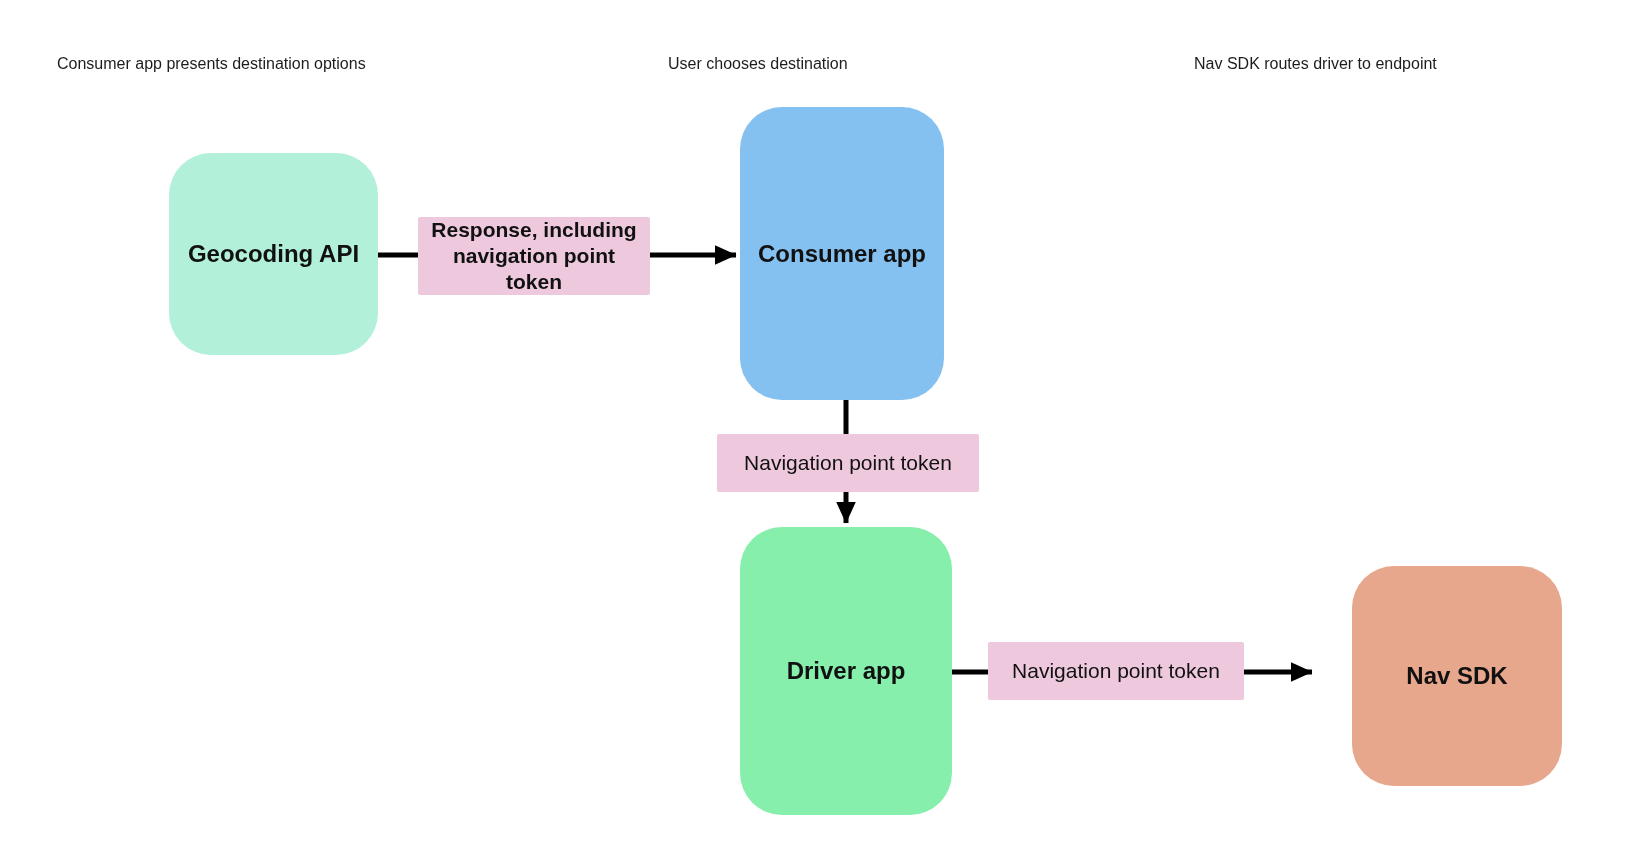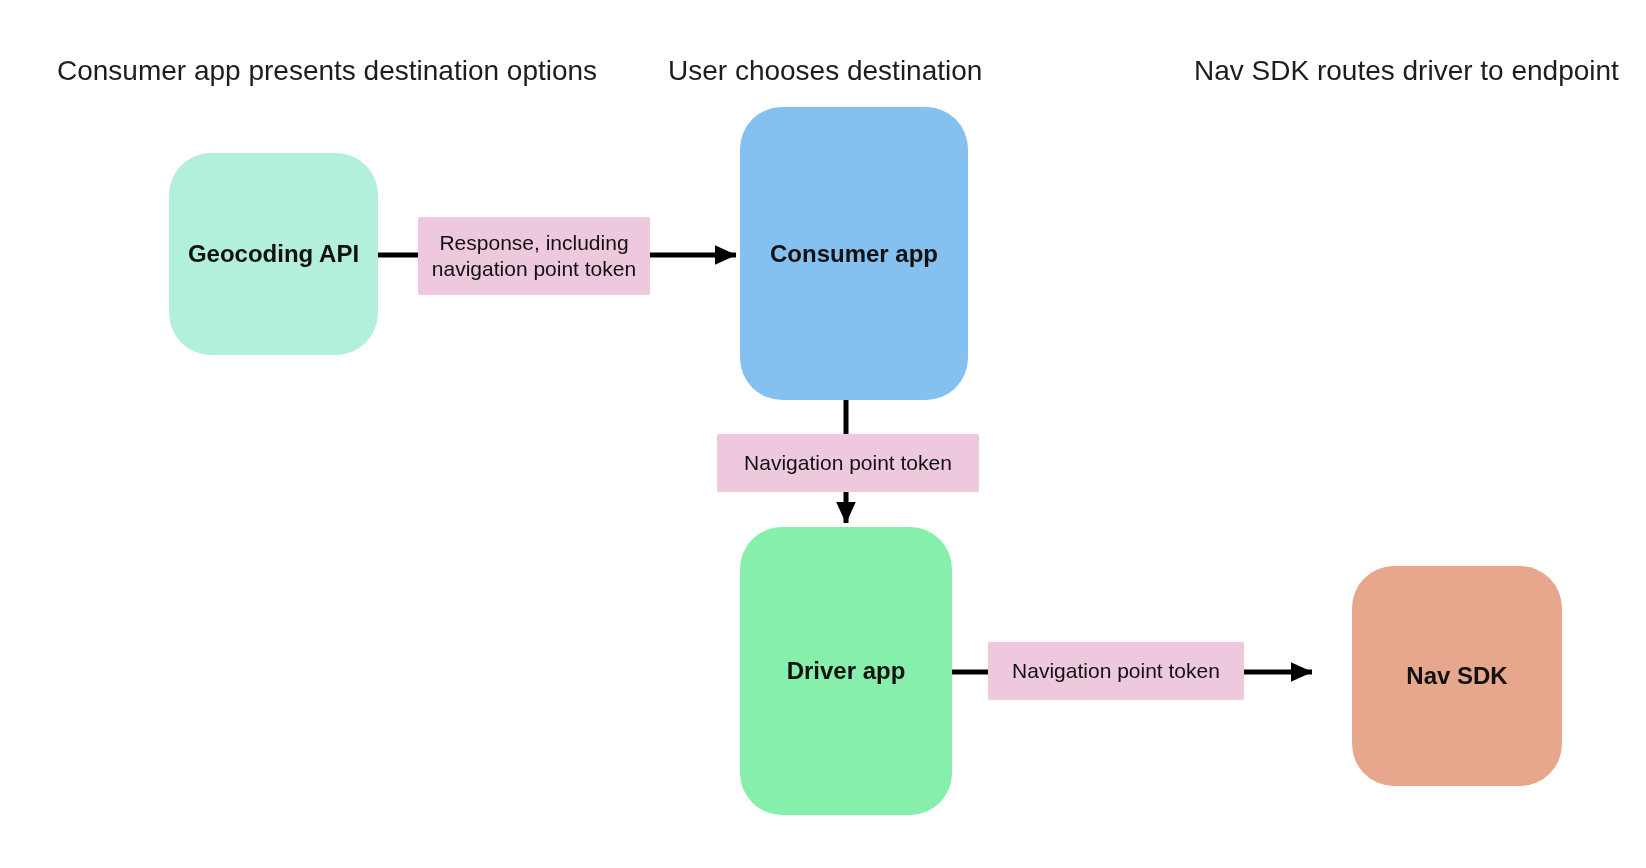--- a/index.html
+++ b/index.html
@@ -18,21 +18,21 @@
     position: absolute;
     inset: 0;
     width: 1646px;
     height: 868px;
     z-index: 1;
   }
 
   .col-heading {
     position: absolute;
     top: 55px;
-    font-size: 28px;
+    font-size: 16px;
     font-weight: 400;
     color: #1d1d1f;
     white-space: nowrap;
     z-index: 2;
   }
   .col-heading.h1 { left: 57px; }
   .col-heading.h2 { left: 668px; }
   .col-heading.h3 { left: 1150px; }
 
   .node {
@@ -41,39 +41,39 @@
     display: flex;
     align-items: center;
     justify-content: center;
     font-size: 24px;
     font-weight: 700;
     color: #111111;
     text-align: left;
     z-index: 3;
   }
   .node.geocoding { left: 169px; top: 153px; width: 209px; height: 202px; }
-  .node.consumer  { left: 740px; top: 107px; width: 228px; height: 293px; }
+  .node.consumer  { left: 740px; top: 107px; width: 204px; height: 293px; }
   .node.driver    { left: 740px; top: 527px; width: 212px; height: 288px; }
   .node.navsdk    { left: 1316px; top: 566px; width: 210px; height: 220px; margin-left: 36px; }
 
   .edge-label {
     position: absolute;
     display: flex;
     align-items: center;
     justify-content: center;
     text-align: center;
     font-size: 21px;
     font-weight: 400;
     color: #111111;
     line-height: 1.24;
     border-radius: 2px;
     z-index: 4;
     padding: 4px 10px;
   }
-  .edge-label.response  { left: 418px; top: 217px; width: 232px; height: 78px; }
+  .edge-label.response  { left: 418px; top: 217px; width: 232px; height: 78px; font-weight: bold; }
   .edge-label.token-mid { left: 717px; top: 434px; width: 262px; height: 58px; }
   .edge-label.token-low { left: 988px; top: 642px; width: 256px; height: 58px; }
 </style>
 </head>
 <body style="background: rgb(255, 255, 255);">
 
 <div class="canvas">
 
   <svg class="arrow-layer" viewBox="0 0 1646 868" xmlns="http://www.w3.org/2000/svg">
     <defs>

